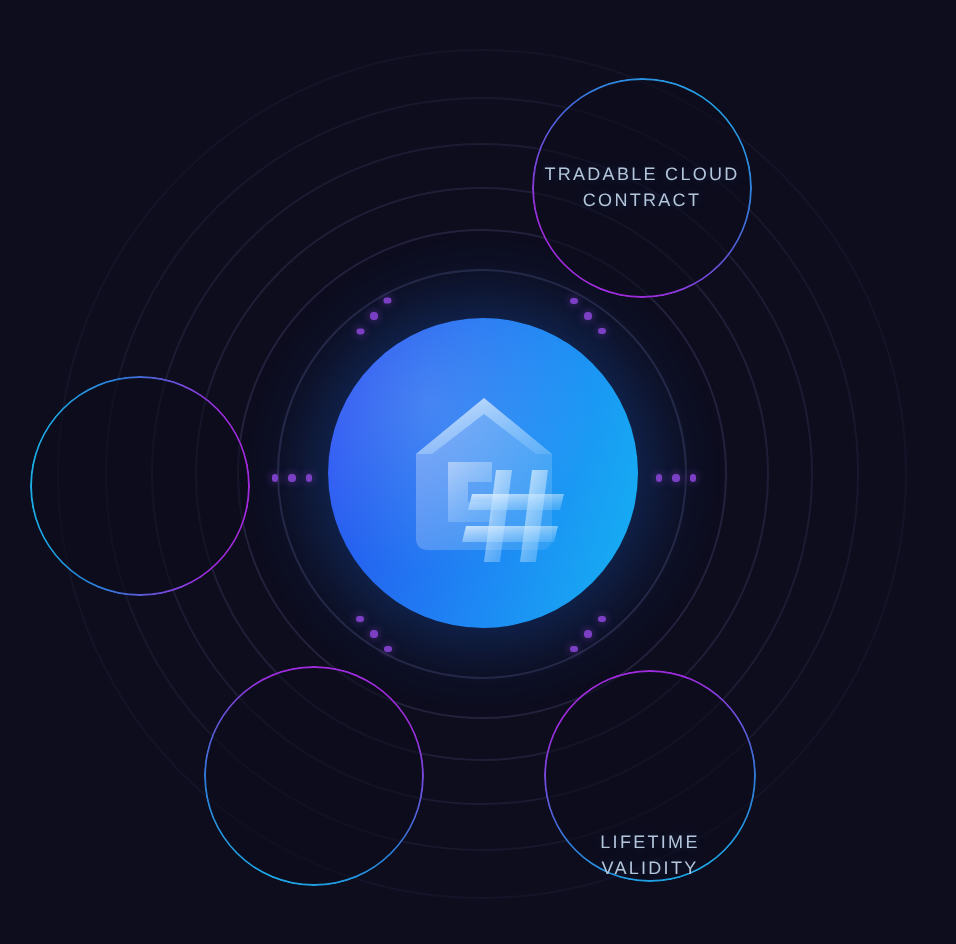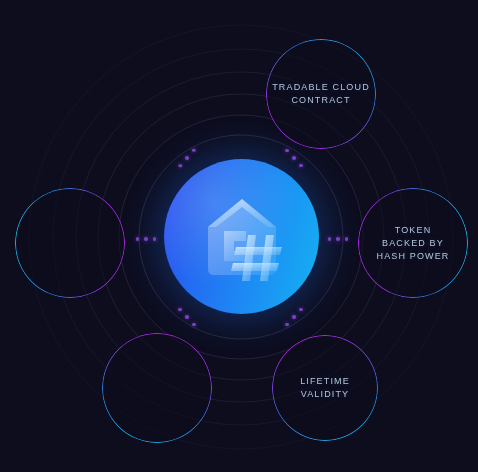--- a/index.html
+++ b/index.html
@@ -91,21 +91,21 @@
     padding: 0 6px;
     text-shadow: 0 0 6px rgba(120,180,255,0.20);
   }
 
   
   #node-daily-payout      { left: 102px; top: 43px;  width: 108px; height: 108px; }
   #node-tradable-cloud    { left: 266px; top: 39px;  width: 110px; height: 110px; }
   #node-cutting-edge      { left: 15px;  top: 188px; width: 110px; height: 110px; }
   #node-token-backed      { left: 358px; top: 188px; width: 110px; height: 110px; }
   #node-ultra-low         { left: 102px; top: 333px; width: 110px; height: 110px; }
-  #node-lifetime          { left: 272px; top: 335px; width: 106px; height: 106px; }
+  #node-lifetime          { left: 272px; top: 335px; width: 106px; height: 106px; align-items: flex-end; }
 
   
   #node-daily-payout   .node-ring { background: linear-gradient(140deg, #17b6e8 0%, #2f7fd6 40%, #8b2fd8 75%, #a62fd8 100%); }
   #node-tradable-cloud .node-ring { background: linear-gradient(215deg, #17b6e8 0%, #3a72d8 38%, #9b2ddb 78%, #a32adc 100%); }
   #node-cutting-edge   .node-ring { background: linear-gradient(95deg,  #17b6e8 0%, #2f7ad6 38%, #9b2ddb 80%, #a32adc 100%); }
   #node-token-backed   .node-ring { background: linear-gradient(265deg, #17b6e8 0%, #2f7ad6 38%, #9b2ddb 80%, #a32adc 100%); }
   #node-ultra-low      .node-ring { background: linear-gradient(20deg,  #17b6e8 0%, #2f7ad6 36%, #9b2ddb 78%, #a32adc 100%); }
   #node-lifetime       .node-ring { background: linear-gradient(340deg, #17b6e8 0%, #2f7ad6 36%, #9b2ddb 78%, #a32adc 100%); }
 
   
@@ -223,26 +223,20 @@
   <div class="node" id="node-tradable-cloud">
     <span class="node-ring"></span>
     <span class="node-label">TRADABLE CLOUD
 CONTRACT</span>
   </div>
 
   <div class="node" id="node-cutting-edge">
     <span class="node-ring"></span>
   </div>
 
-  <div class="node" id="node-token-backed">
-    <span class="node-ring"></span>
-    <span class="node-label">TOKEN
-BACKED BY
-HASH POWER</span>
-  </div>
 
   <div class="node" id="node-ultra-low">
     <span class="node-ring"></span>
   </div>
 
   <div class="node" id="node-lifetime">
     <span class="node-ring"></span>
     <span class="node-label">LIFETIME
 VALIDITY</span>
   </div>

